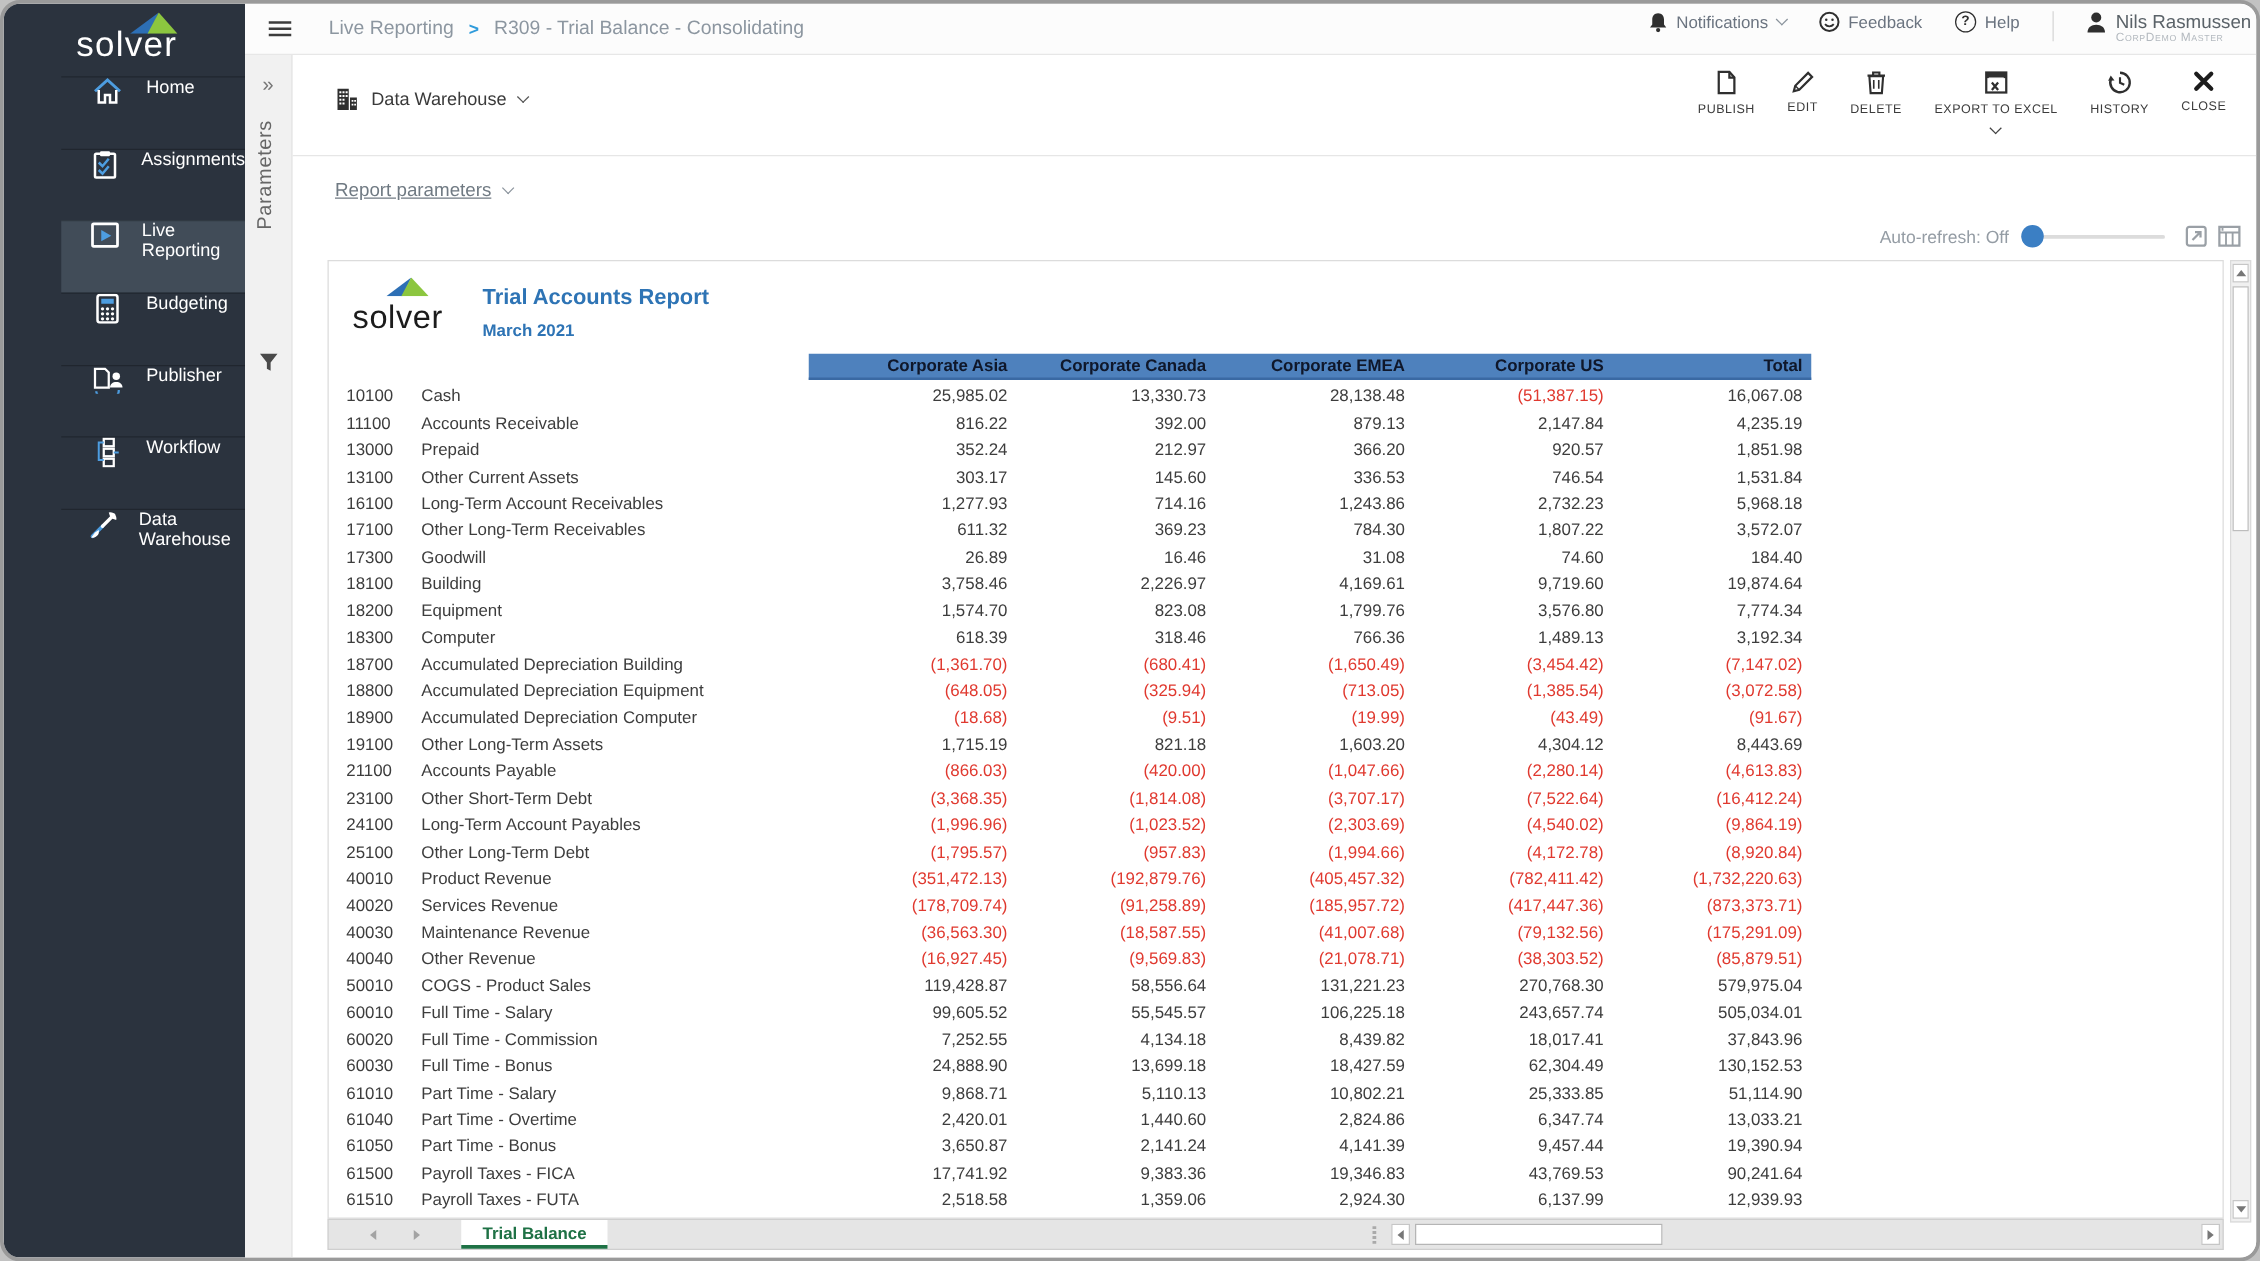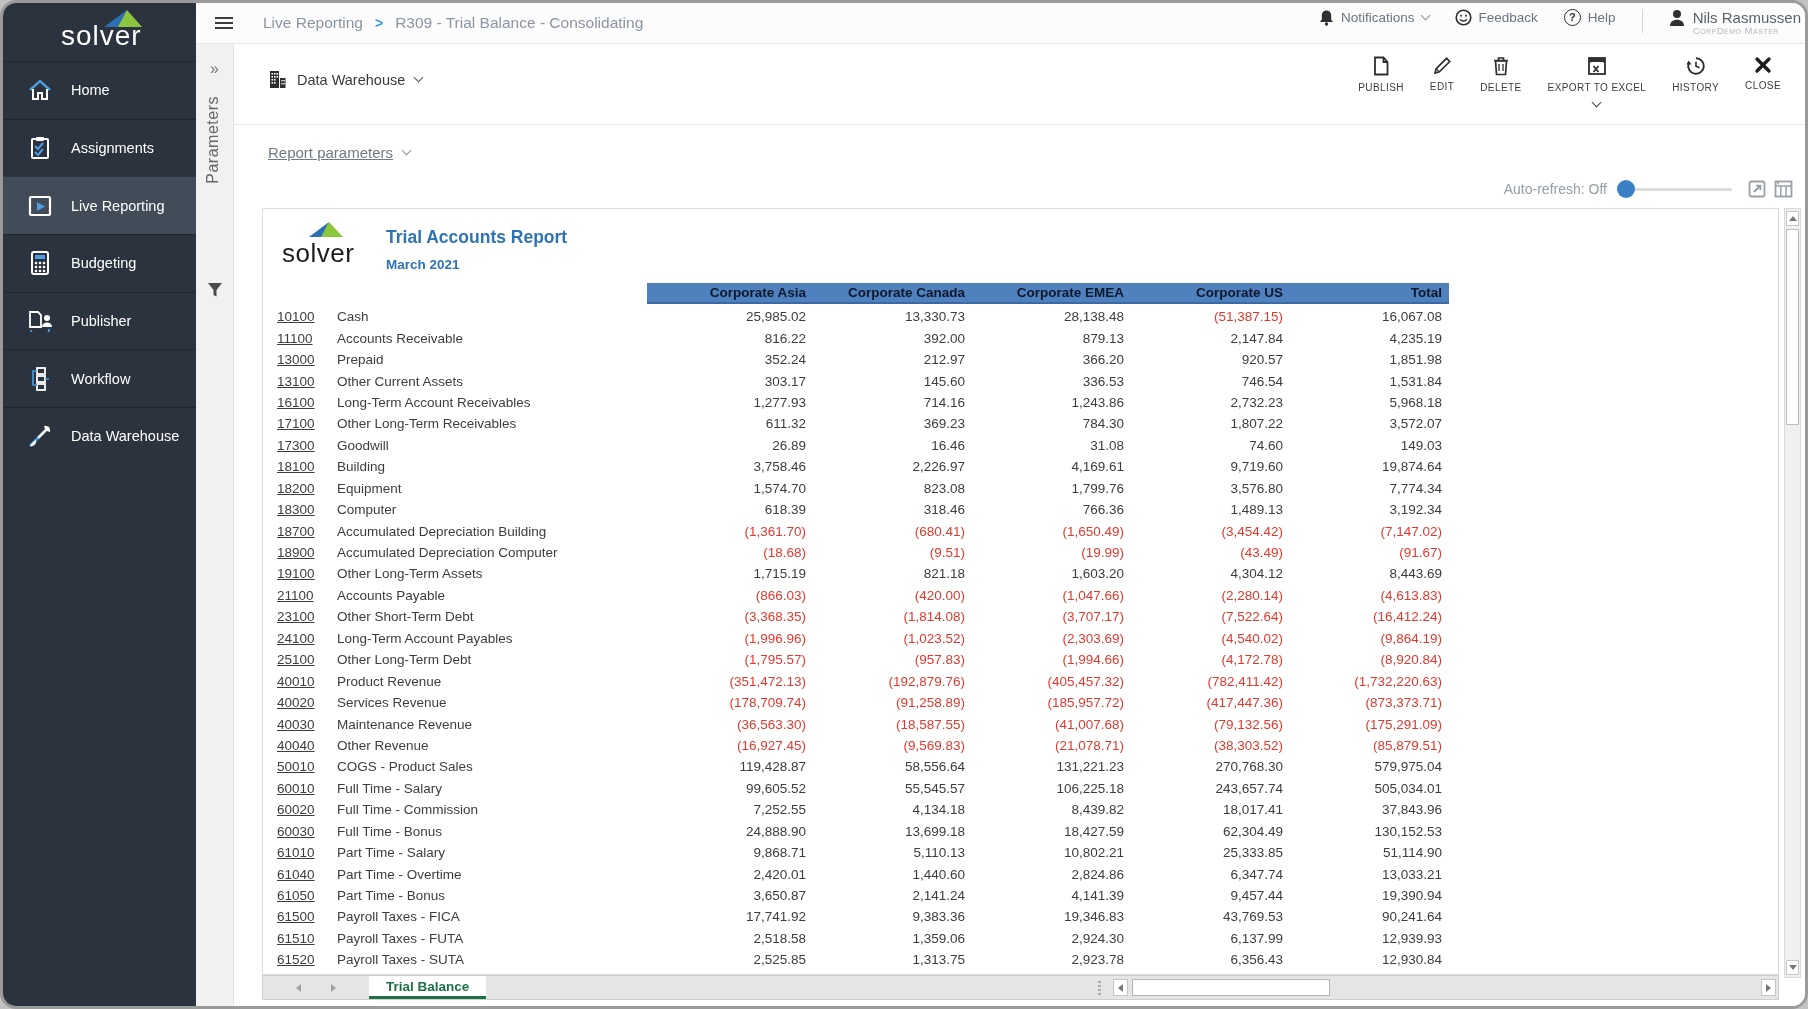--- a/index.html
+++ b/index.html
@@ -6,22 +6,22 @@
   html,body { width:1808px; height:1009px; background:#c2c2c2; font-family:"Liberation Sans", sans-serif; }
   .window { position:relative; width:1808px; height:1009px; border-radius:16px; overflow:hidden;
             border:3px solid #9a9a9a; background:#fff; }
 
   
   .sidebar { position:absolute; left:0; top:0; width:193px; height:100%; background:#2b333e; z-index:5; }
   .logo { position:relative; height:58px; }
   .logo-tri { position:absolute; left:101px; top:7px; }
   .logo-text { position:absolute; left:58px; top:17px; font-size:28px; color:#fff; letter-spacing:1px; font-weight:400; }
   .nav { position:absolute; top:58px; left:0; right:0; }
-  .nav-item { height:57.7px; display:flex; align-items:center; padding-left:22px; gap:16px;
-              border-top:1px solid rgba(0,0,0,0.25); cursor:pointer; }
+  .nav-item { height:57.7px; display:flex; align-items:flex-start; padding-left:22px; gap:16px;
+              border-top:1px solid rgba(0,0,0,0.25); cursor:pointer;margin-left:46px; }
   .nav-item.active { background:#414c58; }
   .nav-icon { width:30px; display:flex; justify-content:center; }
   .nav-label { color:#fff; font-size:14.5px; }
 
   
   .topbar { position:absolute; left:193px; top:0; right:0; height:41px; background:#fcfcfc;
             border-bottom:1px solid #e7e7e7; display:flex; align-items:center; z-index:4; }
   .hamburger { margin-left:19px; width:18px; cursor:pointer; }
   .hamburger span { display:block; height:2px; background:#3c3c3c; margin:3px 0; }
   .breadcrumb { margin-left:30px; display:flex; align-items:center; gap:12px; font-size:15.5px; color:#8c96a0; }
@@ -76,21 +76,21 @@
   .rep-logo-text { position:absolute; left:19px; top:29px; font-size:26px; color:#1c1c1c; letter-spacing:0.5px; }
   .rep-title { position:absolute; left:123px; top:18px; font-size:17.5px; font-weight:bold; color:#2e74b5; }
   .rep-subtitle { position:absolute; left:123px; top:48px; font-size:13.5px; font-weight:bold; color:#2e74b5; }
 
   .band { position:absolute; left:384px; top:74px; width:802px; height:21px; background:#4e81bd;
           border-bottom:2px solid #3a69a3; display:flex; }
   .band-cell { width:159px; text-align:right; color:#0f172a; font-size:13.5px; font-weight:bold; line-height:19px;padding-left:16px; }
 
   .rows { position:absolute; left:0; top:97px; right:0; bottom:0; overflow:hidden; }
   .row { height:21.45px; display:flex; align-items:center; font-size:13.5px; color:#3d3d3d; }
-  .cell-code { margin-left:14px; width:60px;text-decoration:underline; }
+  .cell-code { margin-left:14px; width:60px; }
   .cell-name { width:310px; }
   .cell-num { width:159px; text-align:right; }
   .cell-num.neg { color:#e0392f; }
 
   
   .vscroll { position:absolute; left:1550px; top:164px; width:17px; height:770px; background:#f0f0f0;
              border:1px solid #dadada; }
   .vs-btn { position:absolute; left:1px; width:13px; height:15px; background:#fff; border:1px solid #c6c6c6;
             display:flex; align-items:center; justify-content:center; cursor:pointer; }
   .vs-up { top:2px; } .vs-down { bottom:2px; }
@@ -485,21 +485,21 @@
             <span class="cell-num">1,807.22</span>
             <span class="cell-num">3,572.07</span>
           </div>
           <div class="row">
             <span class="cell-code">17300</span>
             <span class="cell-name">Goodwill</span>
             <span class="cell-num">26.89</span>
             <span class="cell-num">16.46</span>
             <span class="cell-num">31.08</span>
             <span class="cell-num">74.60</span>
-            <span class="cell-num">149.03</span>
+            <span class="cell-num">184.40</span>
           </div>
           <div class="row">
             <span class="cell-code">18100</span>
             <span class="cell-name">Building</span>
             <span class="cell-num">3,758.46</span>
             <span class="cell-num">2,226.97</span>
             <span class="cell-num">4,169.61</span>
             <span class="cell-num">9,719.60</span>
             <span class="cell-num">19,874.64</span>
           </div>
@@ -522,20 +522,29 @@
             <span class="cell-num">3,192.34</span>
           </div>
           <div class="row">
             <span class="cell-code">18700</span>
             <span class="cell-name">Accumulated Depreciation Building</span>
             <span class="cell-num neg">(1,361.70)</span>
             <span class="cell-num neg">(680.41)</span>
             <span class="cell-num neg">(1,650.49)</span>
             <span class="cell-num neg">(3,454.42)</span>
             <span class="cell-num neg">(7,147.02)</span>
+          </div>
+          <div class="row">
+            <span class="cell-code">18800</span>
+            <span class="cell-name">Accumulated Depreciation Equipment</span>
+            <span class="cell-num neg">(648.05)</span>
+            <span class="cell-num neg">(325.94)</span>
+            <span class="cell-num neg">(713.05)</span>
+            <span class="cell-num neg">(1,385.54)</span>
+            <span class="cell-num neg">(3,072.58)</span>
           </div>
           <div class="row">
             <span class="cell-code">18900</span>
             <span class="cell-name">Accumulated Depreciation Computer</span>
             <span class="cell-num neg">(18.68)</span>
             <span class="cell-num neg">(9.51)</span>
             <span class="cell-num neg">(19.99)</span>
             <span class="cell-num neg">(43.49)</span>
             <span class="cell-num neg">(91.67)</span>
           </div>

